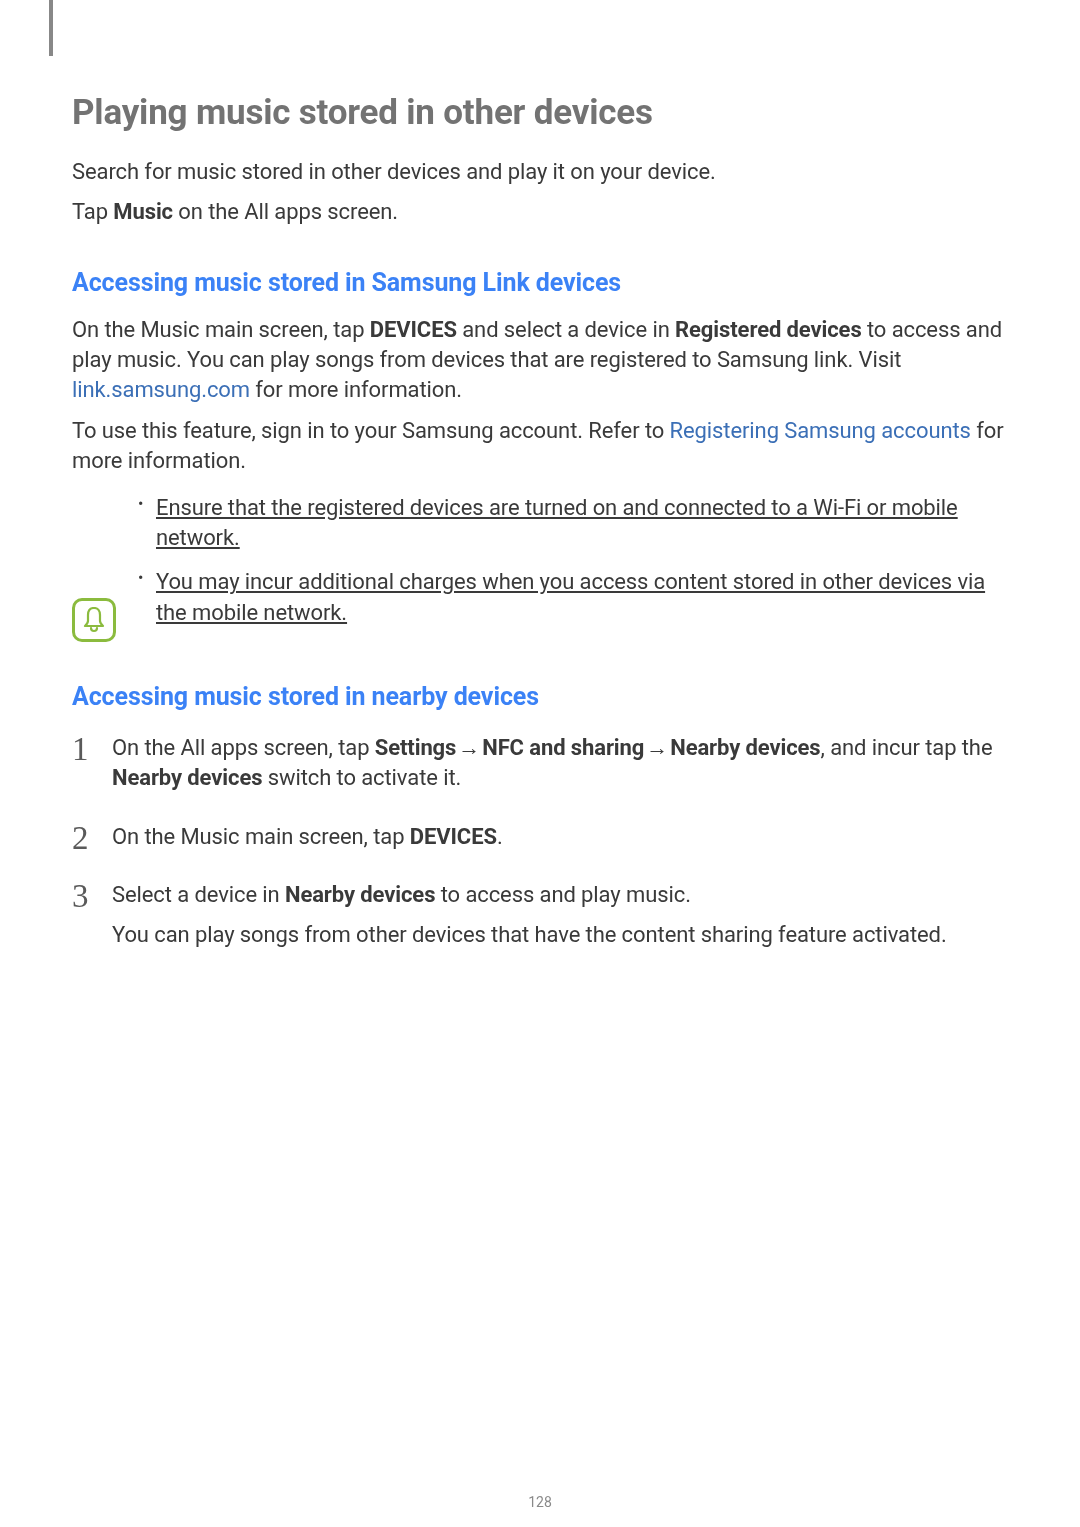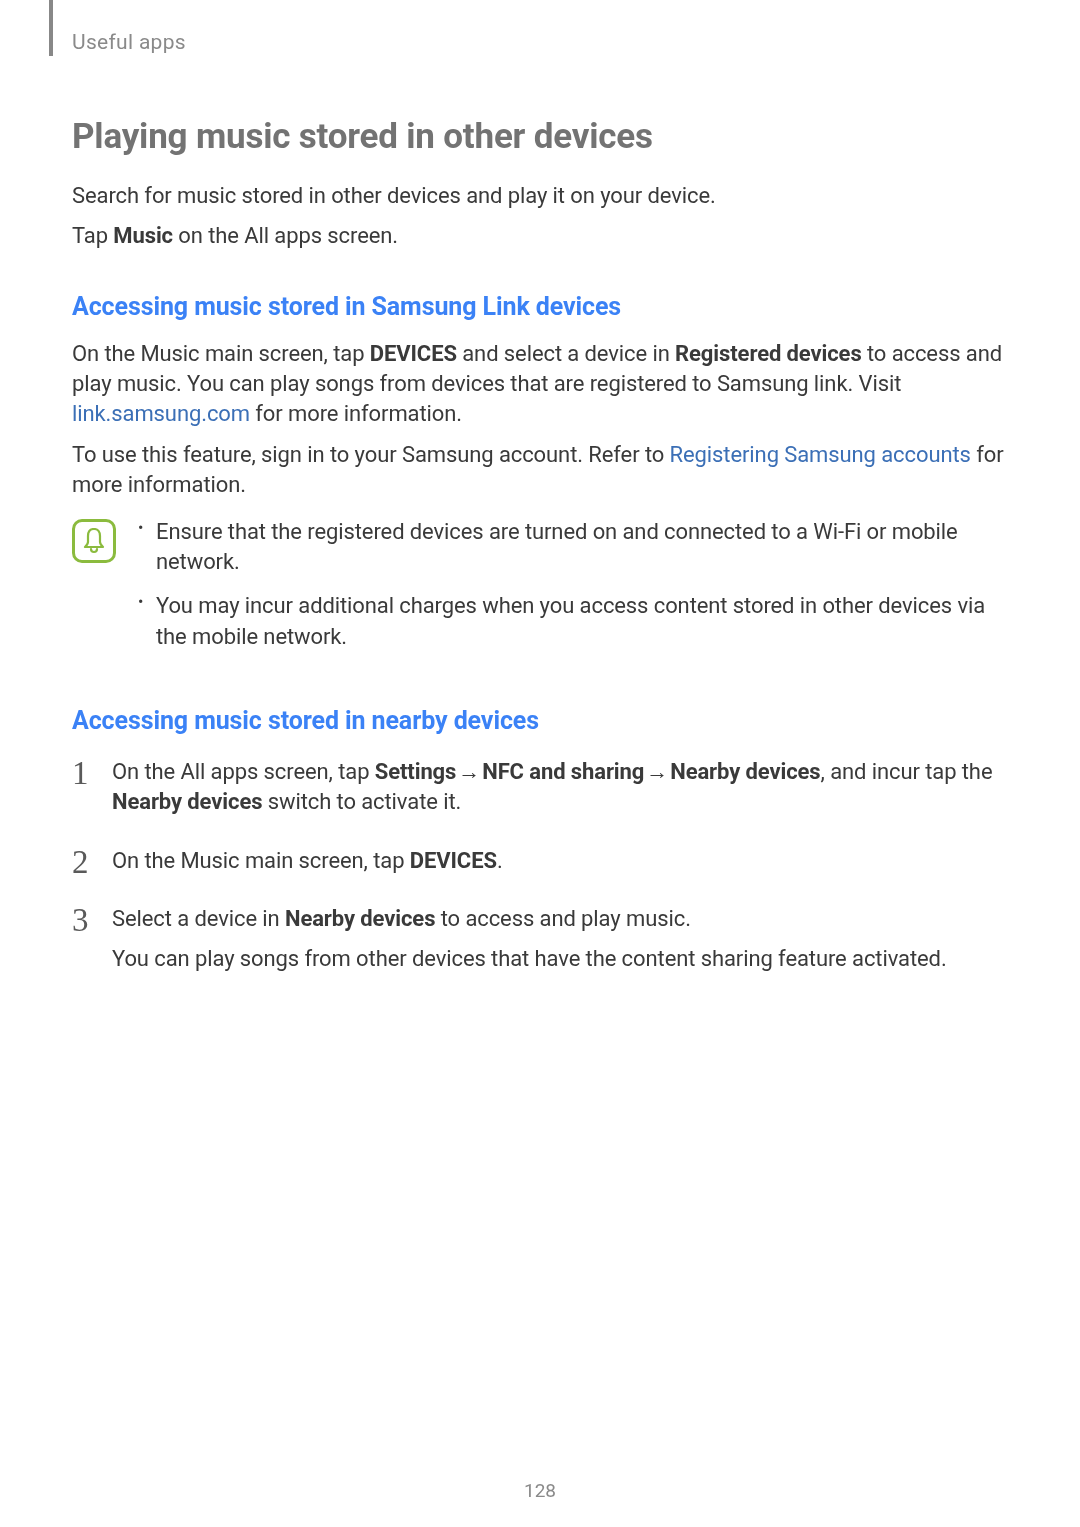--- a/index.html
+++ b/index.html
@@ -60,23 +60,24 @@
       letter-spacing: -0.1px;
     }
     .bold {
       font-weight: 700;
     }
     .link {
       color: #3b6fb6;
     }
     .note-box {
       display: flex;
-      align-items: flex-start;
+      align-items: flex-end;
       margin-top: 16px;
       margin-bottom: 20px;
+      text-decoration: underline;
     }
     .note-icon-wrap {
       flex: 0 0 52px;
       margin-right: 10px;
       margin-top: 2px;
     }
     .note-icon {
       width: 44px;
       height: 44px;
       border: 3px solid #8bbb3e;
@@ -129,33 +130,32 @@
     .num-subtext {
       display: block;
       margin-top: 10px;
     }
     .arrow {
       display: inline-block;
       padding: 0 2px;
     }
     .page-number {
       position: absolute;
-      bottom: 25px;
+      bottom: 17px;
       width: 100%;
       text-align: center;
       color: #8a8a8a;
-      font-size: 19px;
+      font-size: 14px;
     }
   </style>
 </head>
 <body>
 
 <div class="page-header">
   <div class="header-mark"></div>
-  <div class="header-text">Useful apps</div>
 </div>
 
 <div class="content">
 
   <h1>Playing music stored in other devices</h1>
 
   <p class="body">Search for music stored in other devices and play it on your device.</p>
 
   <p class="body">
     <span>Tap </span><span class="bold">Music</span><span> on the All apps screen.</span>

